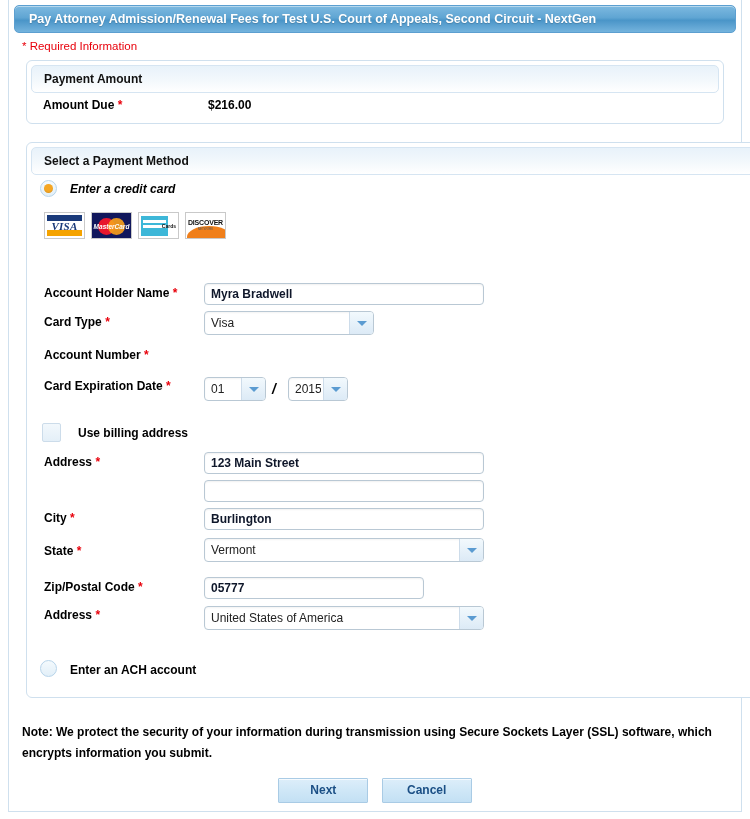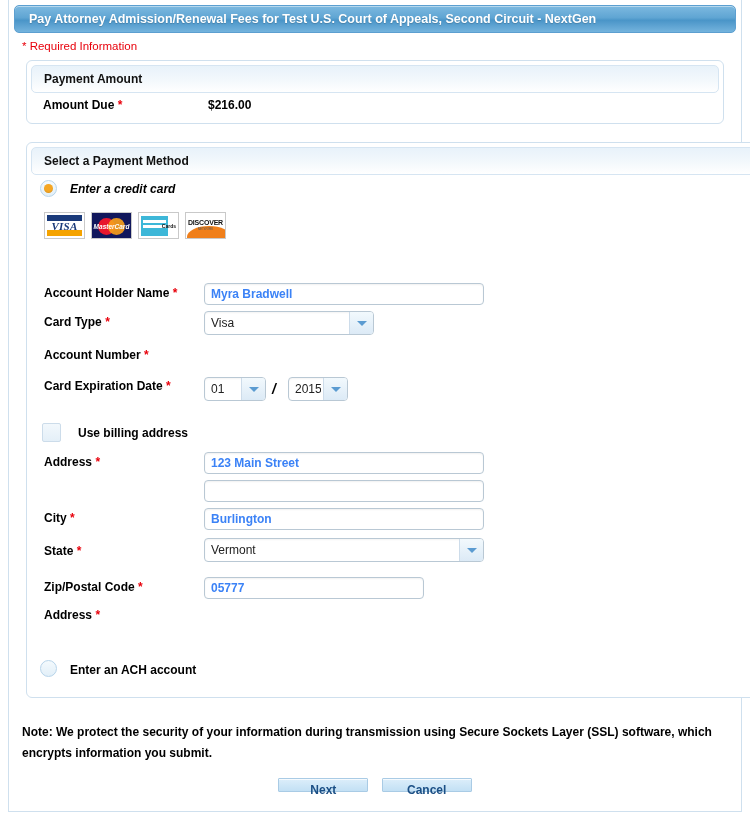--- a/index.html
+++ b/index.html
@@ -213,21 +213,21 @@
   .textbox {
     position: absolute;
     box-sizing: border-box;
     height: 22px;
     border: 1px solid #b9c8d4;
     border-radius: 4px;
     background: #ffffff;
     font-family: "Liberation Sans", sans-serif;
     font-size: 12px;
     font-weight: bold;
-    color: #3b82f6;
+    color: #0f172a;
     padding: 0 6px;
     line-height: 20px;
     box-shadow: inset 0 1px 2px rgba(0,0,0,0.06);
     outline: none;
   }
 
   .selectbox {
     position: absolute;
     box-sizing: border-box;
     height: 24px;
@@ -320,21 +320,21 @@
     position: absolute;
     left: 0;
     top: 778px;
     width: 750px;
     text-align: center;
   }
   .btn {
     display: inline-block;
     box-sizing: border-box;
     width: 90px;
-    height: 14px;
+    height: 25px;
     margin: 0 5px;
     border: 1px solid #a9cbe5;
     border-radius: 1px;
     background: linear-gradient(to bottom, #ddeefa 0%, #cfe7f7 50%, #c3e0f4 100%);
     color: #1b4f85;
     font-size: 12px;
     font-weight: bold;
     line-height: 23px;
     box-shadow: inset 0 1px 0 rgba(255,255,255,0.7);
     cursor: pointer;
@@ -424,20 +424,24 @@
   <div class="flabel" style="left:44px; top:544px;"><span>State</span> <span class="req-star">*</span></div>
   <div class="selectbox" style="left:204px; top:538px; width:280px;">
     <div class="sel-text">Vermont</div>
     <div class="sel-btn"></div>
   </div>
 
   <div class="flabel" style="left:44px; top:580px;"><span>Zip/Postal Code</span> <span class="req-star">*</span></div>
   <input class="textbox" style="left: 204px; top: 577px; width: 220px;" value="05777">
 
   <div class="flabel" style="left:44px; top:608px;"><span>Address</span> <span class="req-star">*</span></div>
+  <div class="selectbox" style="left:204px; top:606px; width:280px;">
+    <div class="sel-text">United States of America</div>
+    <div class="sel-btn"></div>
+  </div>
 
   <div class="radio" id="radio-ach"></div>
   <div class="radio-label" id="radio-ach-label">Enter an ACH account</div>
 
   <div id="security-note">Note: We protect the security of your information during transmission using Secure Sockets Layer (SSL) software, which encrypts information you submit.</div>
 
   <div id="buttons">
     <div class="btn">Next</div>
     <div class="btn">Cancel</div>
   </div>

